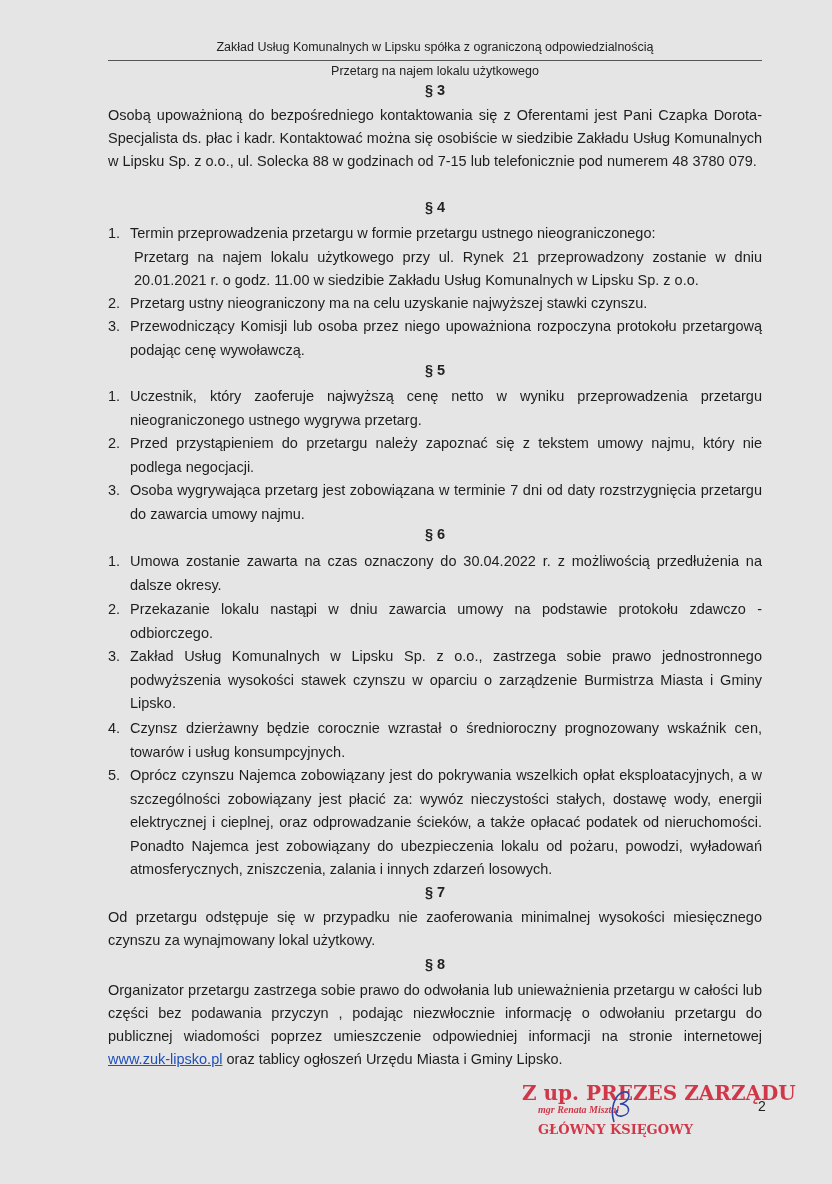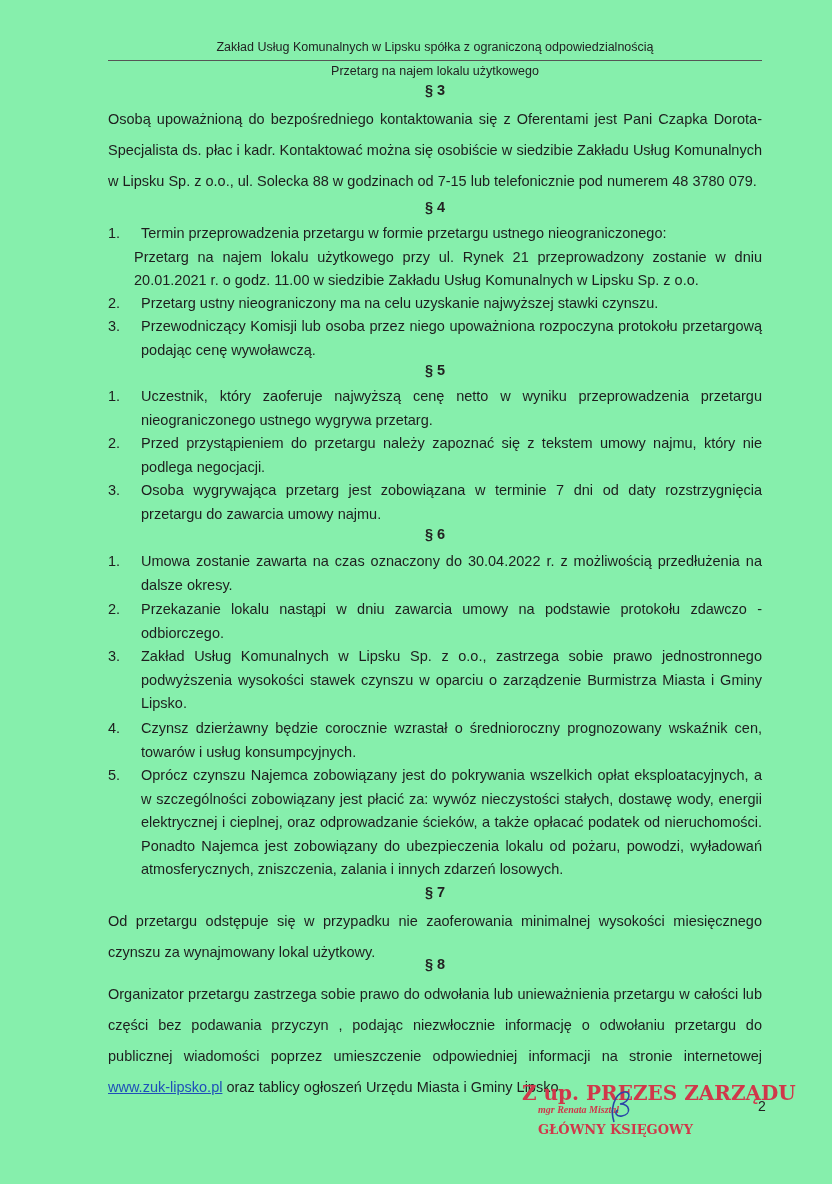--- a/index.html
+++ b/index.html
@@ -1,26 +1,26 @@
 <!DOCTYPE html>
 <html><head>
 <meta charset="utf-8">
 <style>
   html, body { margin: 0; padding: 0; background: #ffffff; }
   body { width: 832px; height: 1184px; position: relative; overflow: hidden;
          font-family: "Liberation Sans", "DejaVu Sans", sans-serif; color: #1a1a1a; }
-  .page { position: absolute; left: 0; top: 0; width: 832px; height: 1184px; background: #86efac; }
+  .page { position: absolute; left: 0; top: 0; width: 832px; height: 1184px; background: #e5e5e5; }
   .hdr { position: absolute; left: 108px; width: 654px; top: 40px; text-align: center; font-size: 12.5px; color: #222; }
   .hdr-line { position: absolute; left: 108px; width: 654px; top: 60px; border-top: 1px solid #555; }
   .sub { position: absolute; left: 108px; width: 654px; top: 64px; text-align: center; font-size: 12.5px; color: #222; }
   .sec { position: absolute; left: 108px; width: 654px; text-align: center; font-weight: bold; font-size: 14.5px; color: #222; }
-  .par { position: absolute; left: 108px; width: 654px; font-size: 14.5px; line-height: 31px; text-align: justify; color: #1e1e1e; }
+  .par { position: absolute; left: 108px; width: 654px; font-size: 14.5px; line-height: 23px; text-align: justify; color: #1e1e1e; }
   .item { position: absolute; left: 108px; width: 654px; font-size: 14.5px; line-height: 23.5px; color: #1e1e1e; }
   .item .num { position: absolute; left: 0; top: 0; width: 22px; }
-  .item .txt { margin-left: 33px; text-align: justify; display: block; }
+  .item .txt { margin-left: 22px; text-align: justify; display: block; }
   .link { color: #1f4fb8; text-decoration: underline; }
   .stamp { position: absolute; font-family: "DejaVu Serif", "Liberation Serif", serif; color: #d0384a; }
   .st1 { left: 522px; top: 1081px; font-size: 20px; font-weight: bold; }
   .st2 { left: 538px; top: 1104px; font-size: 10px; font-style: italic; font-weight: bold; font-family: Liberation Serif, serif; }
   .st3 { left: 538px; top: 1122px; font-size: 13px; font-weight: bold; }
   .pnum { position: absolute; left: 758px; top: 1098px; font-size: 14px; color: #222; }
   .sig { position: absolute; left: 600px; top: 1086px; width: 40px; height: 40px; }
 </style>
 </head>
 <body>

